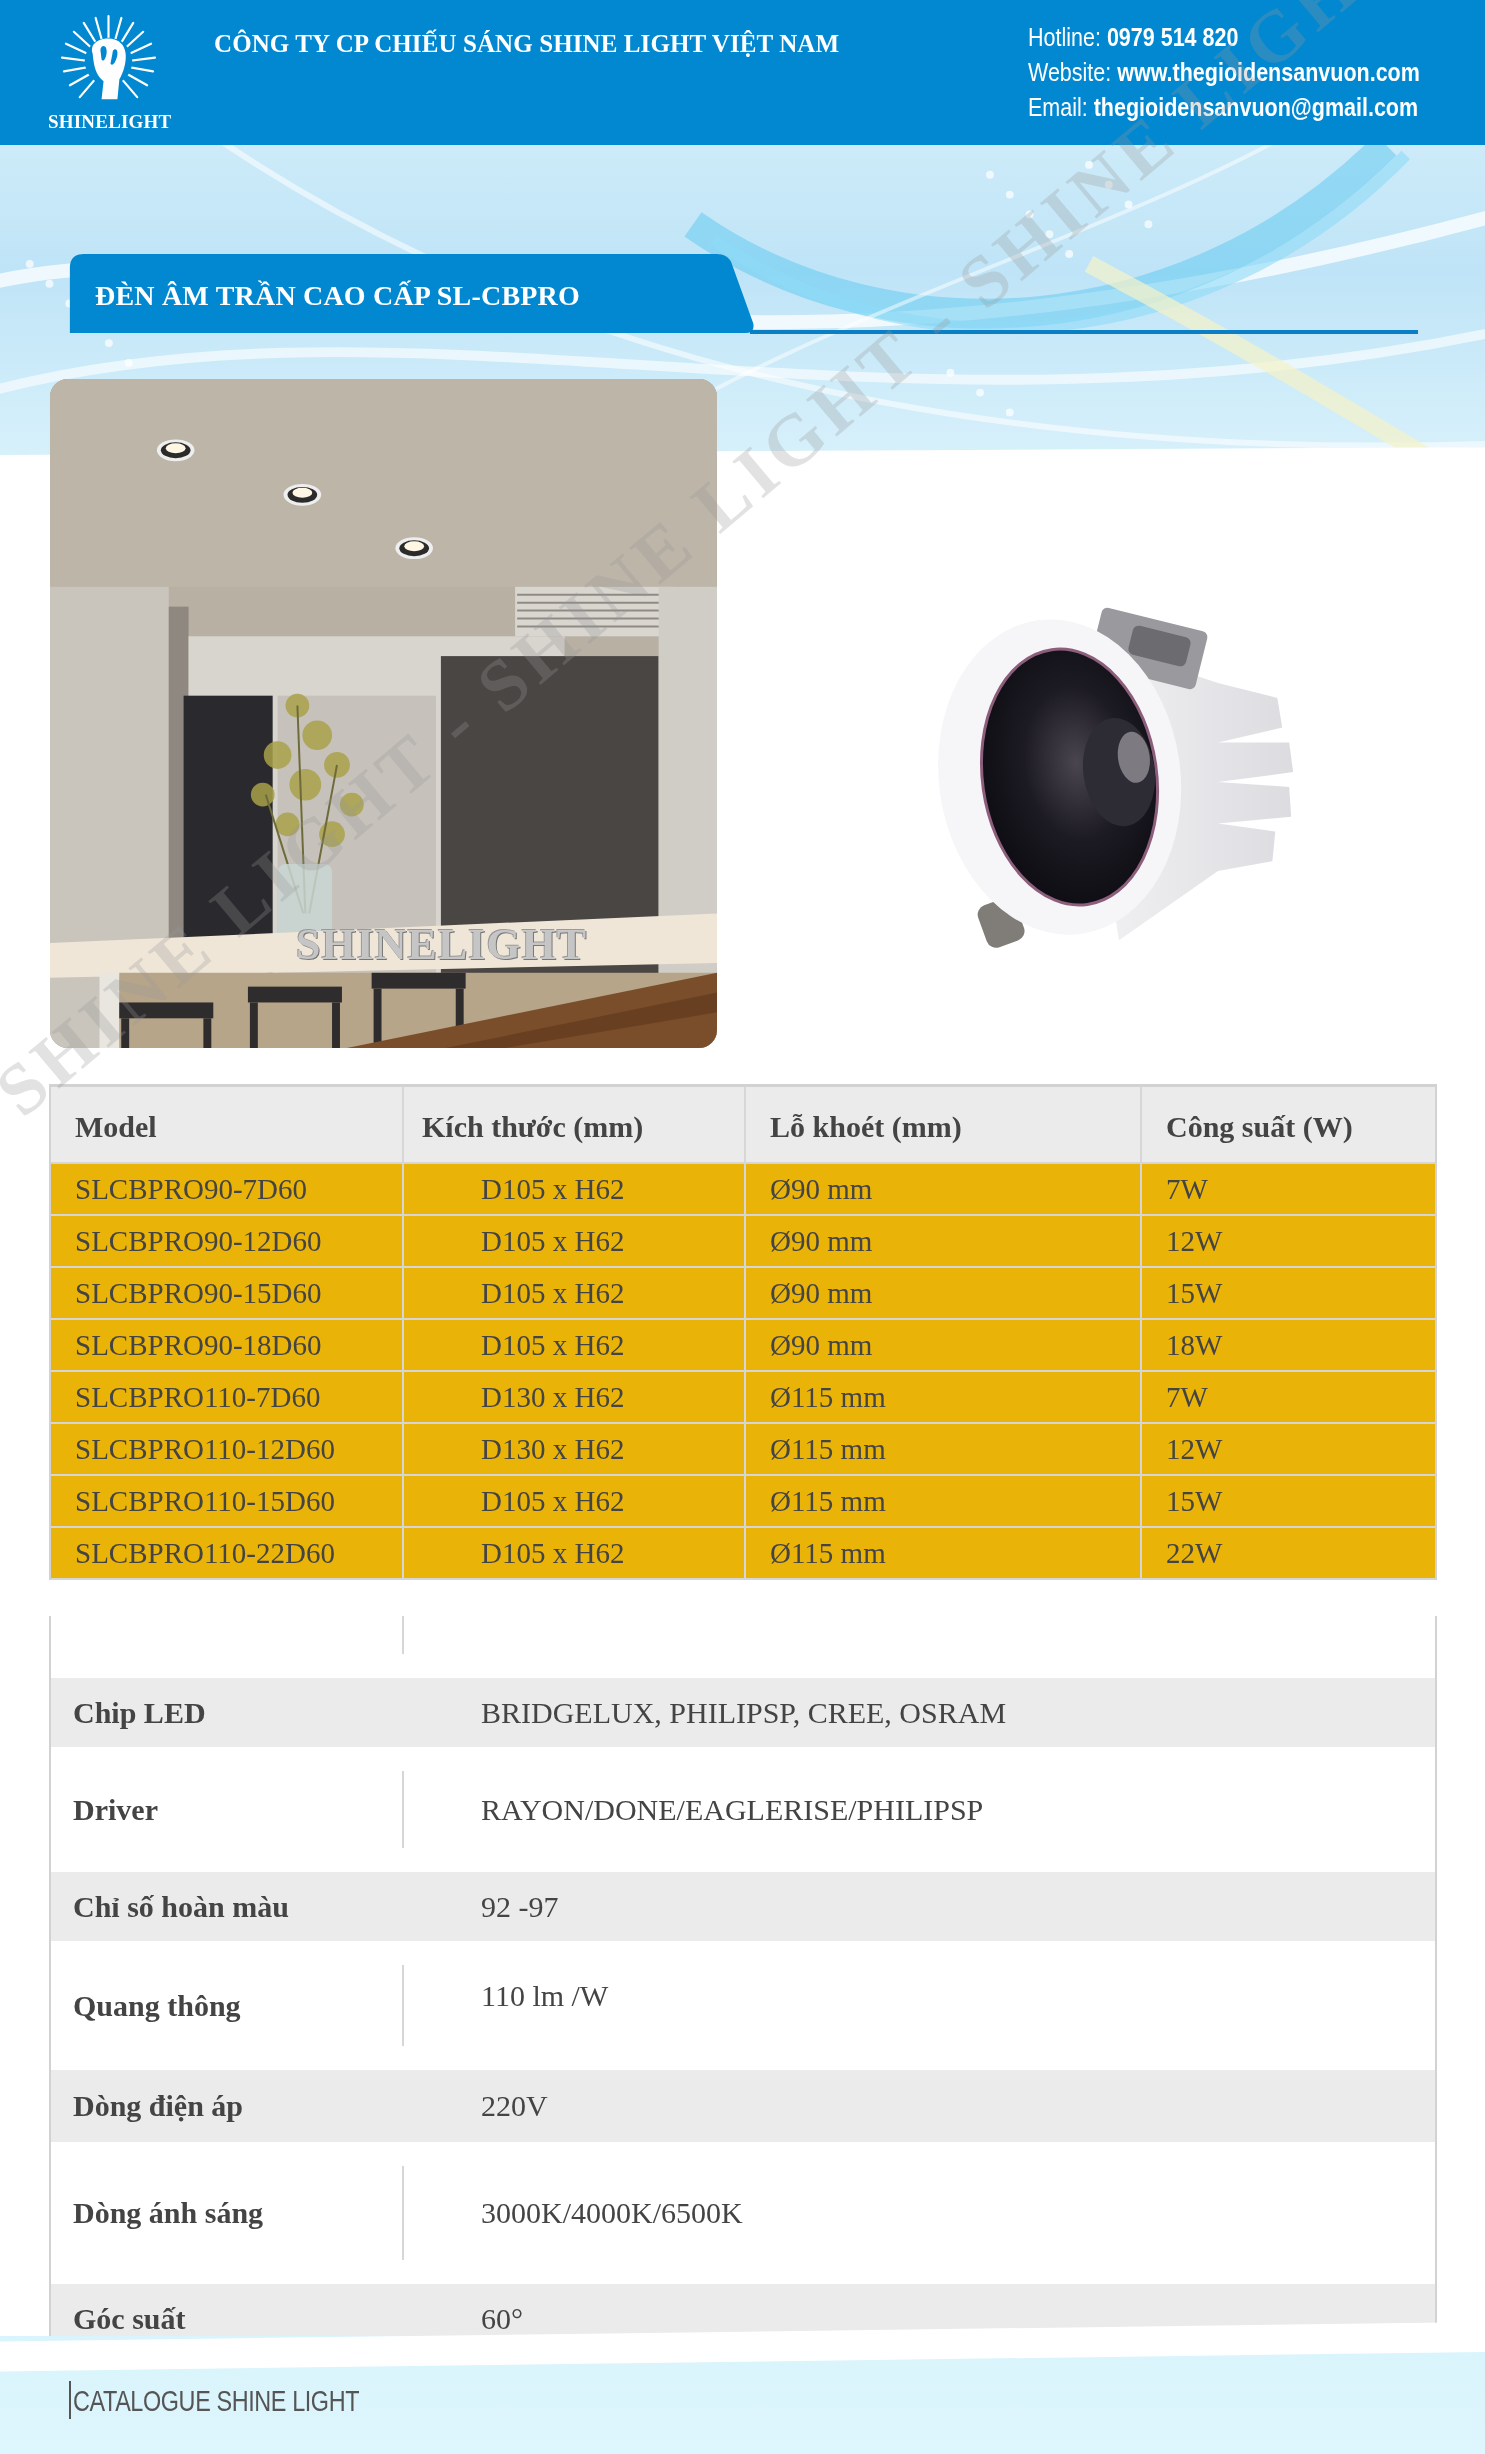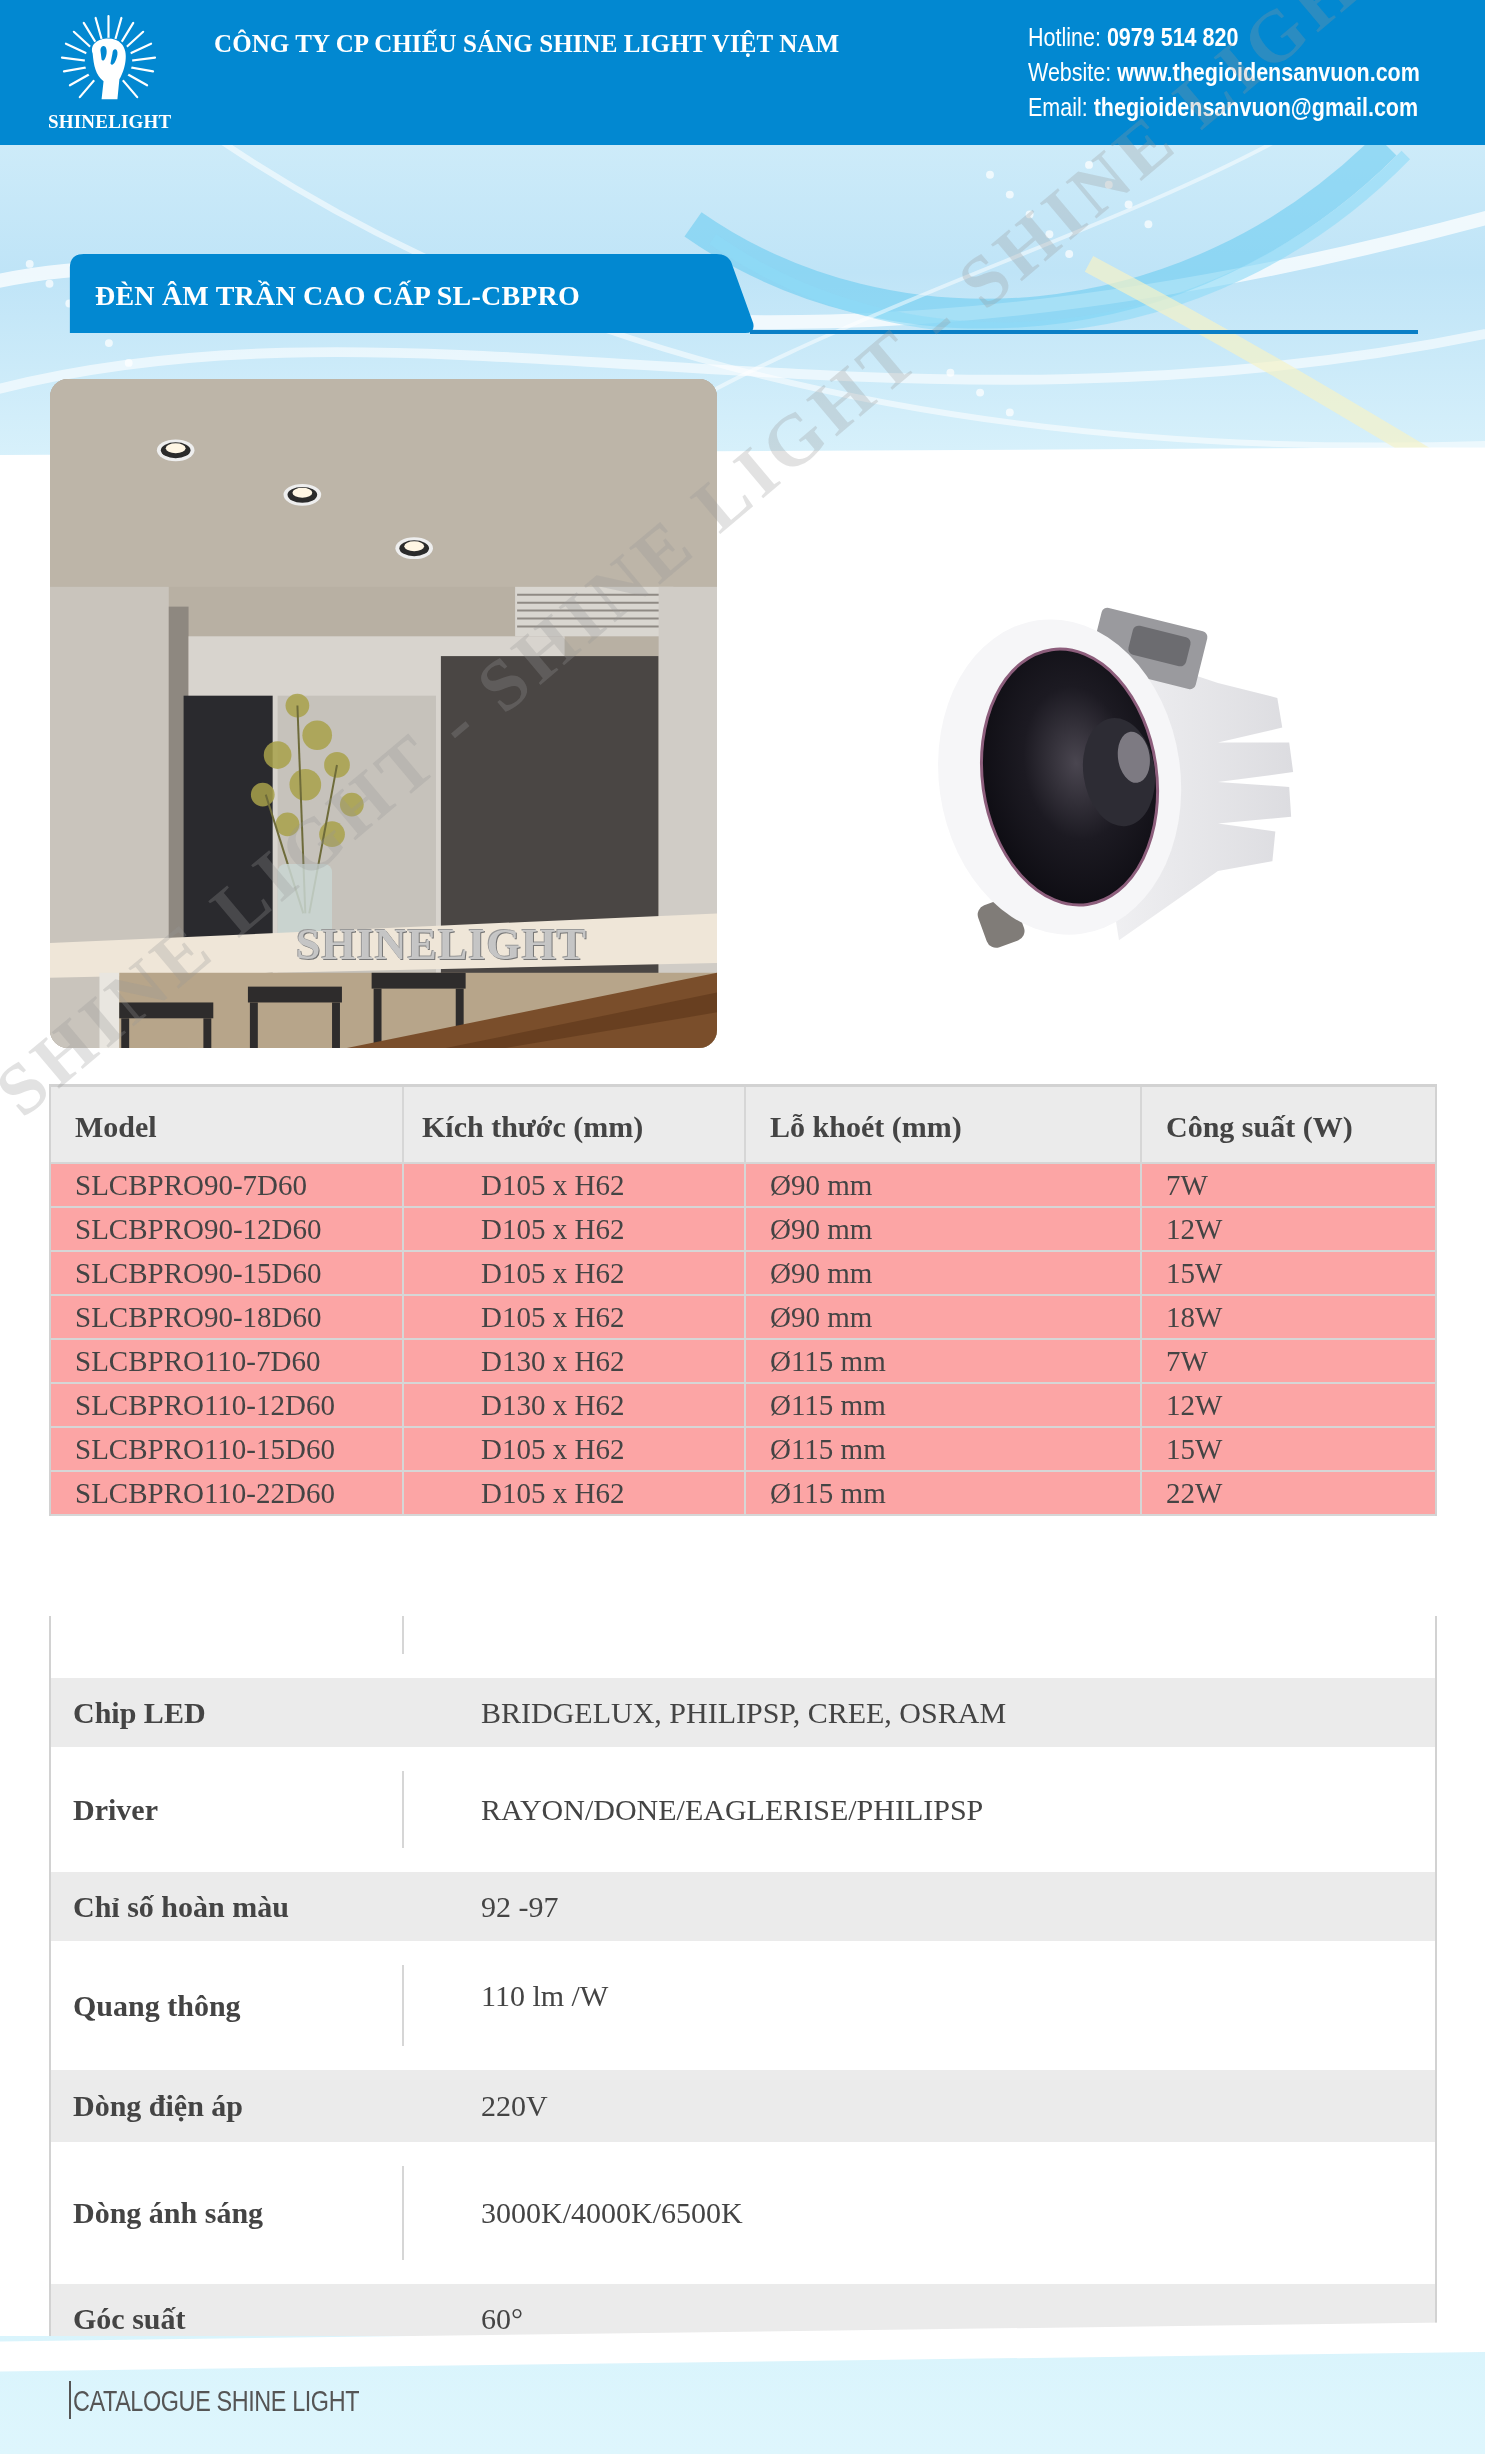--- a/index.html
+++ b/index.html
@@ -42,21 +42,21 @@
   .wm-photo { position: absolute; left: 246px; top: 540px; color: rgba(205,205,205,0.9); font-weight: bold; font-size: 44px;
     text-shadow: 1px 1px 0 #777, -1px -1px 0 #999; letter-spacing: 1px; white-space: nowrap; }
 
   
   .spec-heading { position: absolute; left: 50px; top: 1087px; color: #444; font-weight: bold; font-size: 31px; white-space: nowrap; }
 
   
   .table { position: absolute; left: 49px; top: 1084px; width: 1388px; border-left: 2px solid #d2d2d2; border-right: 2px solid #d2d2d2; border-top: 3px solid #d2d2d2; }
   .row { display: flex; border-bottom: 2px solid #d6d6d6; }
   .row.head { height: 77px; background: #ebebeb; }
-  .row.model { height: 44px; background: #fca5a5; }
+  .row.model { height: 52px; background: #eab308; }
   .cell { display: flex; align-items: center; font-size: 29px; color: #444; white-space: nowrap; }
   .c1 { width: 353px; padding-left: 24px; border-right: 2px solid #d6d6d6; }
   .c2 { width: 342px; padding-left: 77px; border-right: 2px solid #d6d6d6; }
   .c3 { width: 396px; padding-left: 24px; border-right: 2px solid #d6d6d6; }
   .c4 { flex: 1; padding-left: 24px; }
   .row.head .cell { font-weight: bold; font-size: 30px; padding-top: 4px; }
   .row.head .c2 { padding-left: 18px; }
   .row.head .c4 { padding-left: 24px; }
 
   

